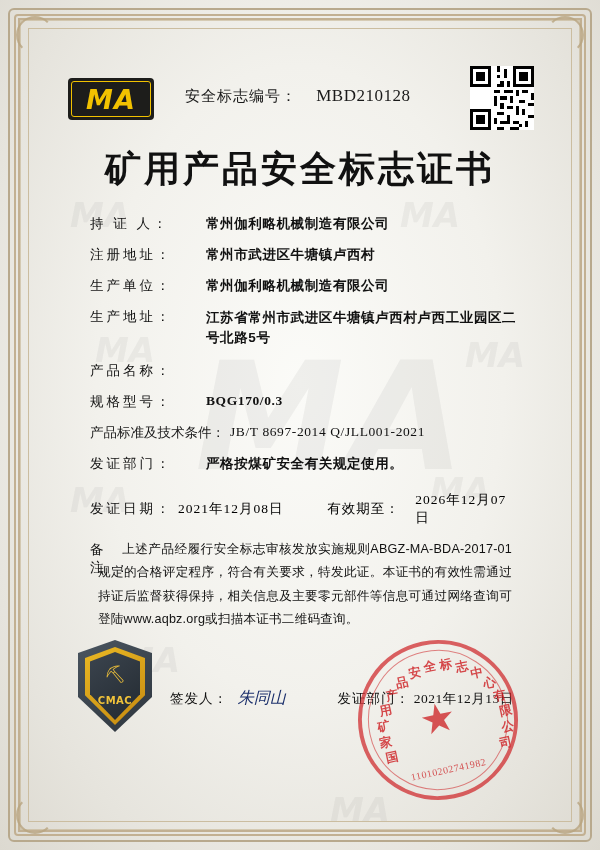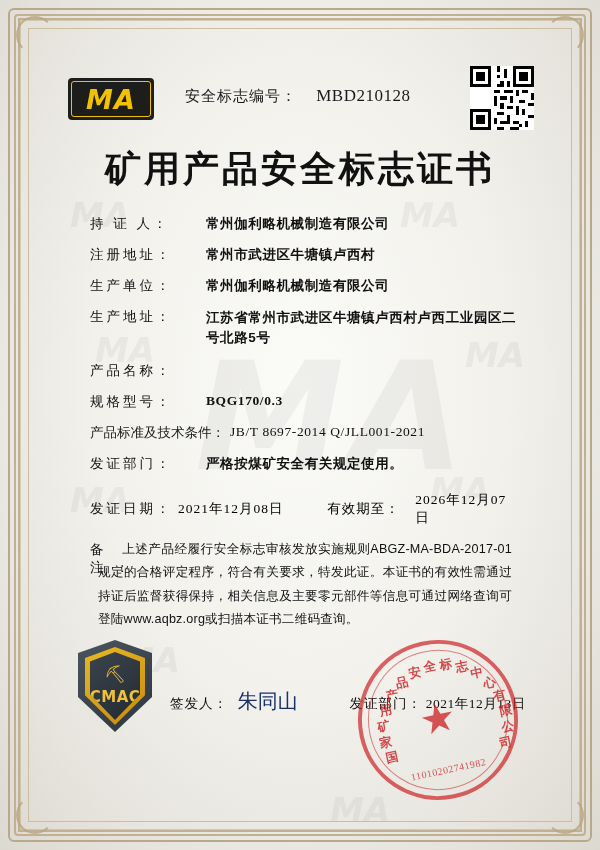--- a/index.html
+++ b/index.html
@@ -122,34 +122,34 @@
     background:linear-gradient(145deg,#e9b824,#c68a10);
     clip-path:polygon(50% 0%,100% 14%,100% 62%,50% 100%,0% 62%,0% 14%);
   }
   .cmac .core{
     position:absolute;left:12px;top:12px;width:50px;height:68px;
     background:linear-gradient(145deg,#3b444e,#232a31);
     clip-path:polygon(50% 0%,100% 14%,100% 62%,50% 100%,0% 62%,0% 14%);
     display:flex;align-items:flex-end;justify-content:center;
   }
   .cmac .core b{
-    color:#f0c23a;font-size:15px;letter-spacing:.5px;margin-bottom:14px;
+    color:#f0c23a;font-size:10px;letter-spacing:.5px;margin-bottom:14px;
     font-family:"DejaVu Sans",sans-serif;
   }
   .cmac .pick{
     position:absolute;left:50%;top:24px;transform:translateX(-50%);
     color:#f0c23a;font-size:17px;
   }
 
   
   .sigrow{position:absolute;left:130px;top:648px;width:380px;font-size:13.5px;color:#111;}
   .sig-label{letter-spacing:1px;}
   .sig-name{
-    font-family:"Liberation Serif",serif;color:#1b2f6b;
-    font-size:20px;margin-left:6px;
+    font-family:"Liberation Serif",serif;font-style:italic;color:#1b2f6b;
+    font-size:16px;margin-left:6px;
   }
   .issuer-label{margin-left:48px;letter-spacing:1px;}
   .issue-date{font-family:"Liberation Serif",serif;letter-spacing:.5px;}
 
   
   .seal{
     position:absolute;right:42px;top:600px;width:152px;height:152px;
     border:4px solid rgba(205,28,32,.78);border-radius:50%;
     transform:rotate(-12deg);opacity:.88;
   }

